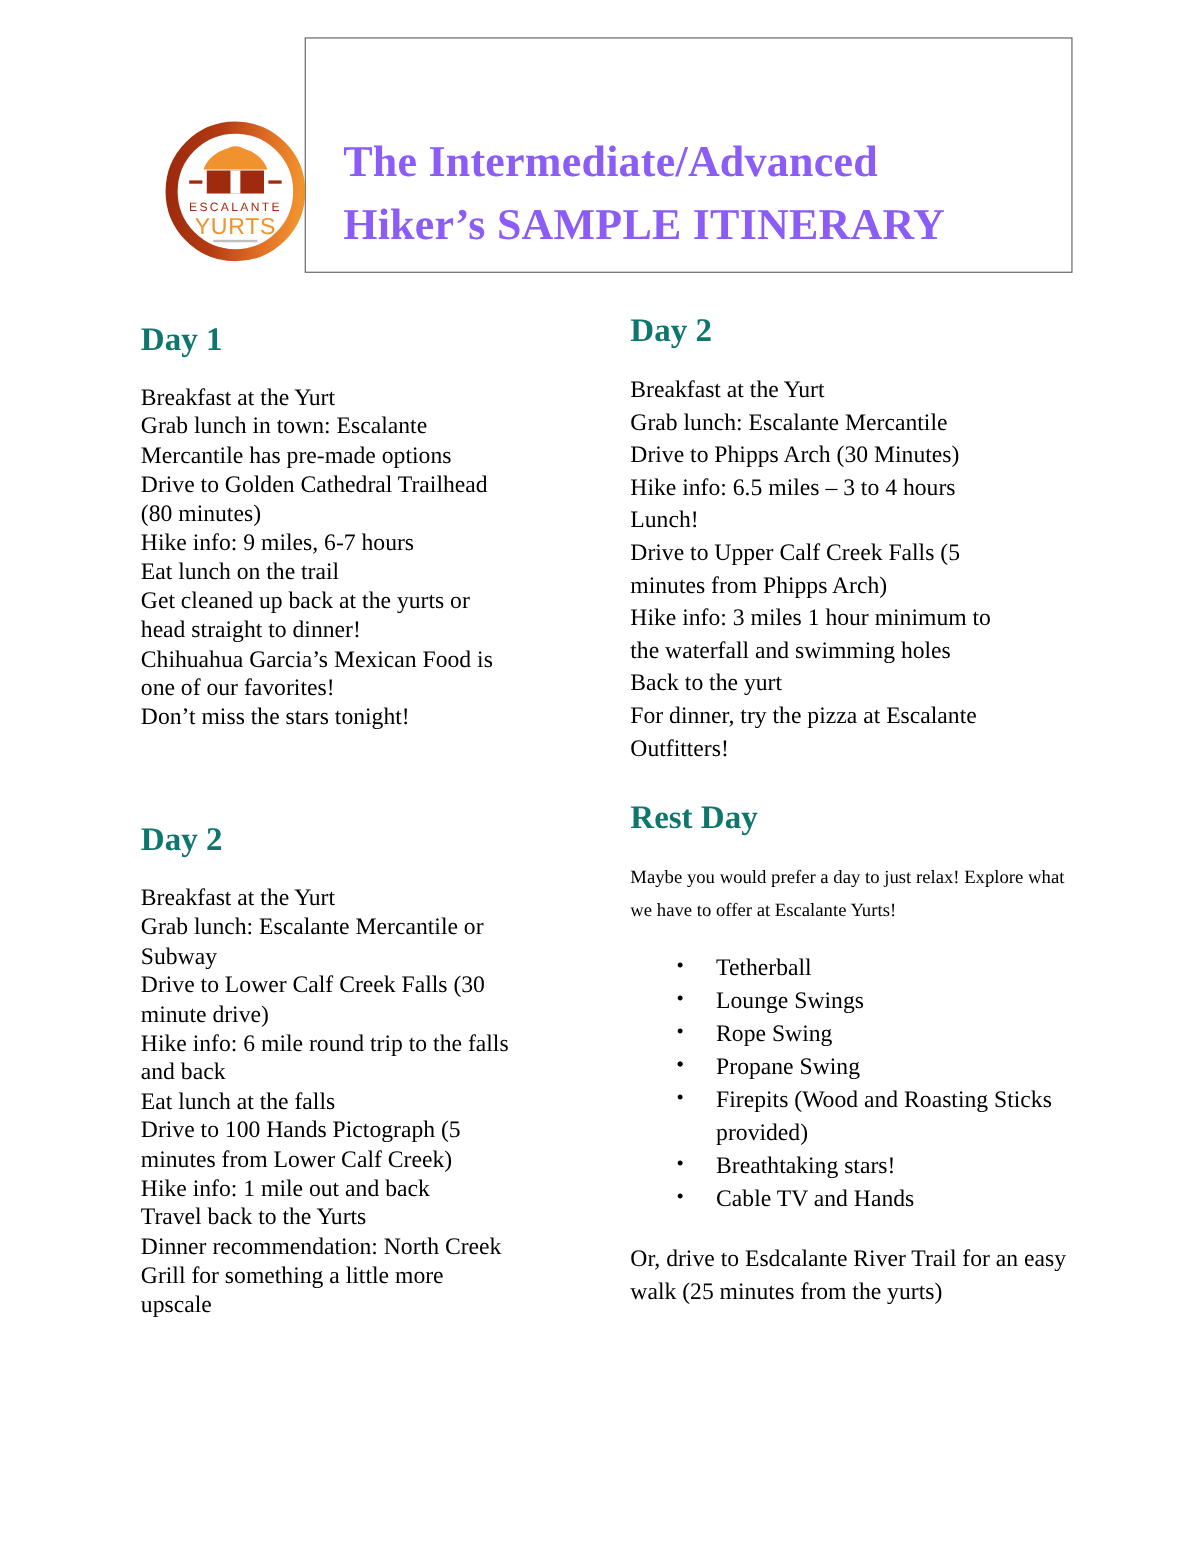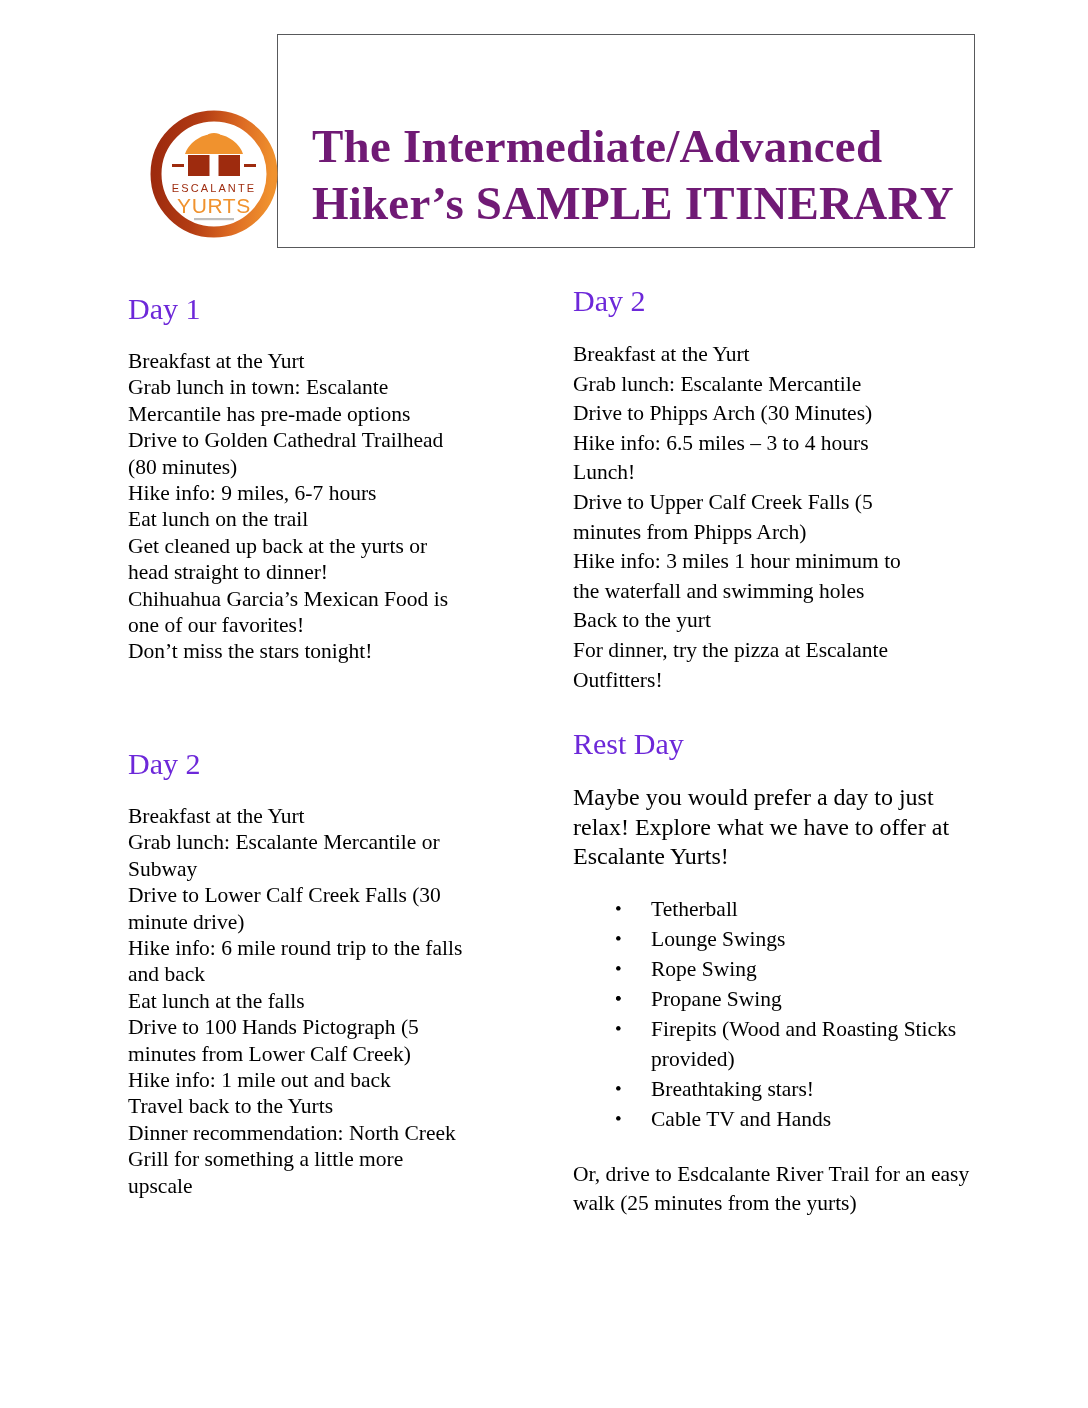--- a/index.html
+++ b/index.html
@@ -33,23 +33,23 @@
     height: 214px;
     border: 1.6px solid #58595b;
     box-sizing: border-box;
     background: #ffffff;
   }
   .header-title {
     position: absolute;
     left: 312px;
     top: 118px;
     width: 650px;
-    color: #701a75;
+    color: #8b5cf6;
     font-weight: bold;
-    font-size: 47px;
+    font-size: 40px;
     line-height: 57px;
     letter-spacing: 0.2px;
     white-space: pre-line;
   }
 
   
   .logo {
     position: absolute;
     left: 150px;
     top: 110px;
@@ -75,42 +75,42 @@
   .col-right { left: 573px; }
 
   .section { position: absolute; width: 400px; }
 
   .sec-day1     { top: 20px;  }
   .sec-day3     { top: 475px; }
   .sec-day2     { top: 12px;  }
   .sec-restday  { top: 455px; }
 
   .day-heading {
-    color: #6d28d9;
-    font-weight: normal;
+    color: #0f766e;
+    font-weight: bold;
     font-size: 30px;
     line-height: 34px;
     margin: 0 0 22px 0;
   }
 
   .lines {
     font-size: 21.5px;
     line-height: 26.4px;
     margin: 0;
     white-space: pre-line;
   }
   .lines-wide {
     font-size: 21.5px;
     line-height: 29.6px;
     margin: 0;
     white-space: pre-line;
   }
 
   .para {
-    font-size: 24px;
+    font-size: 17px;
     line-height: 29.6px;
     margin: 0;
   }
 
   ul.amenities {
     margin: 22px 0 0 0;
     padding: 0 0 0 78px;
     list-style: none;
     font-size: 21.5px;
     line-height: 30px;

